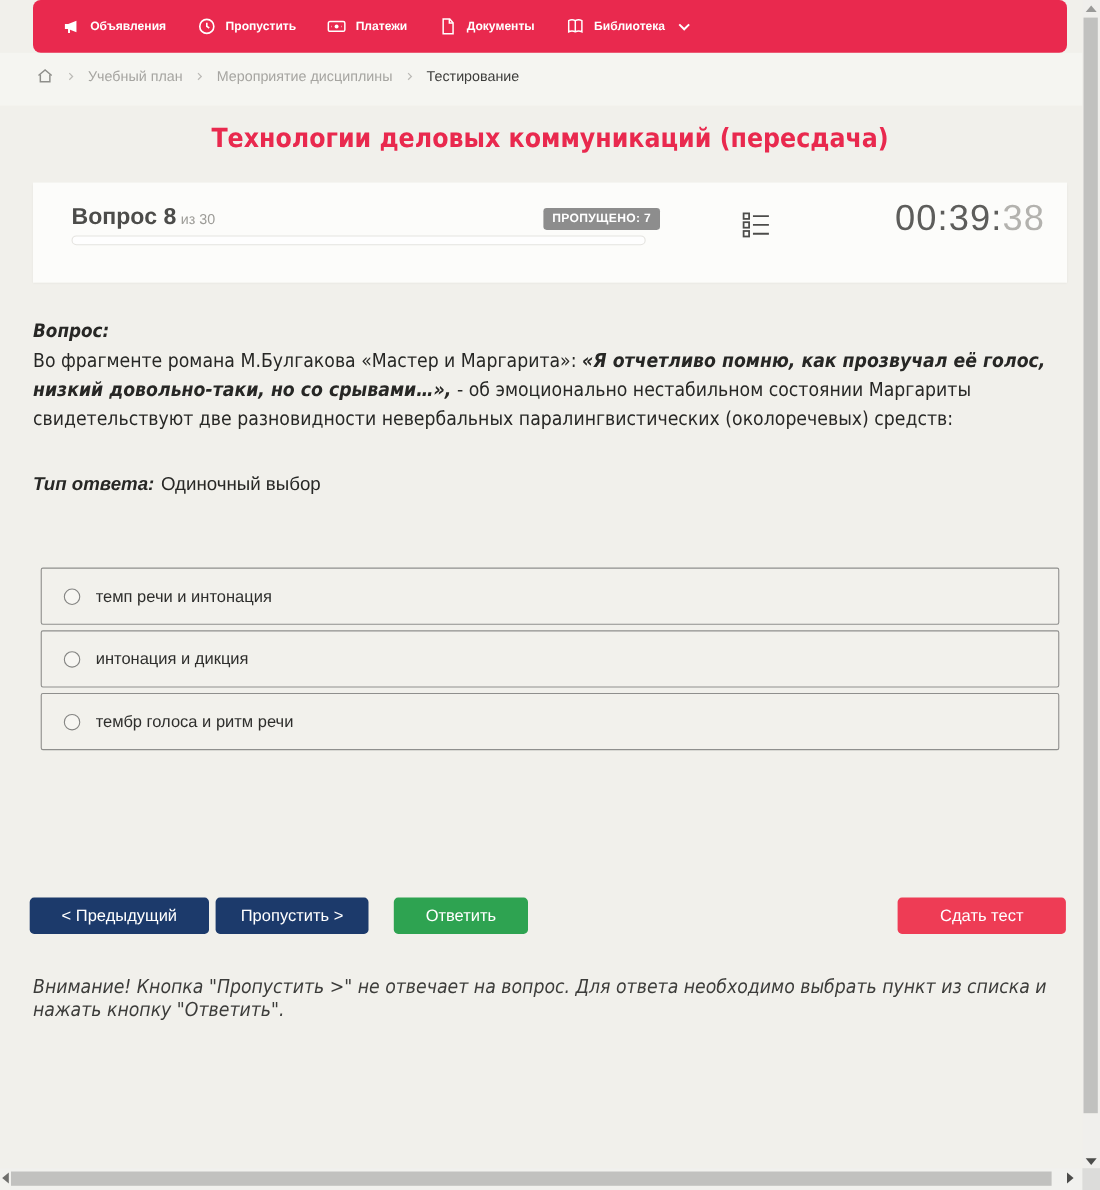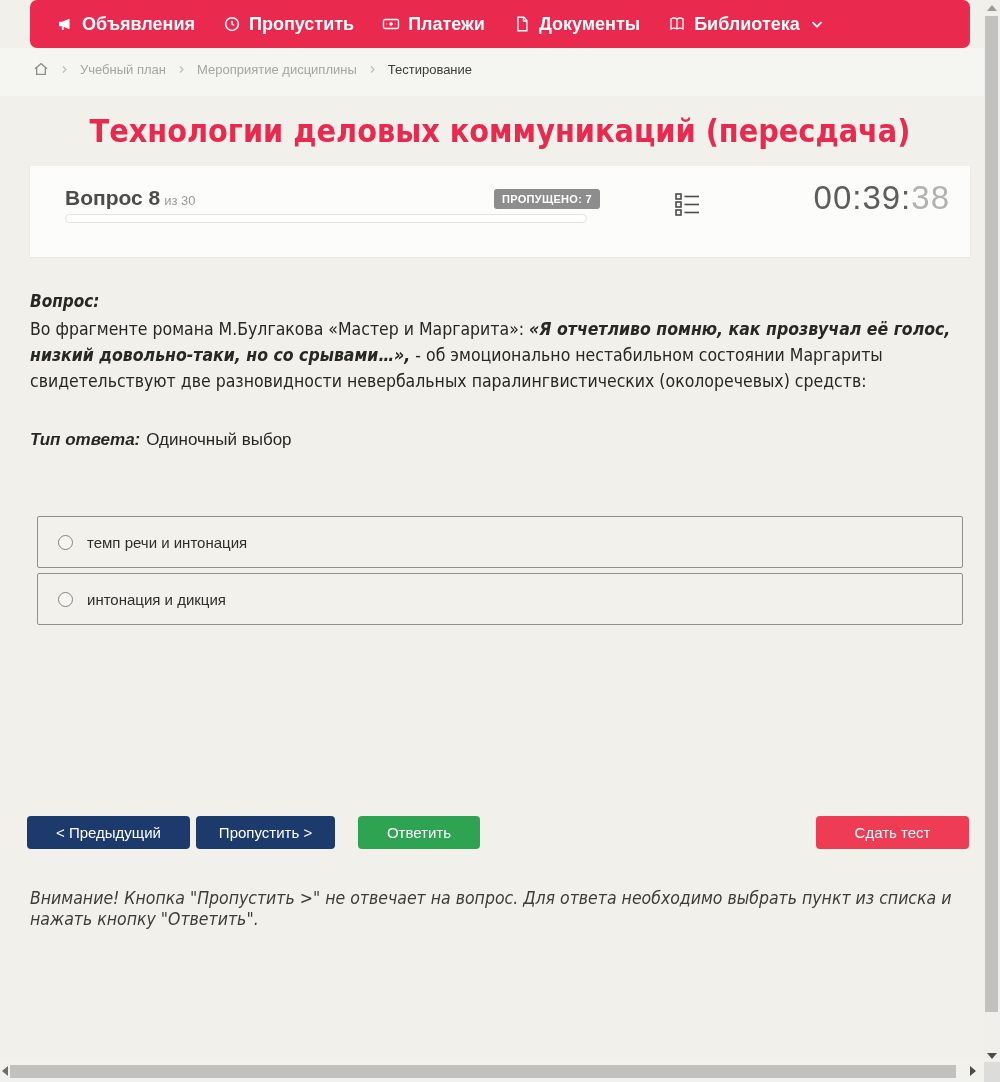--- a/index.html
+++ b/index.html
@@ -5,35 +5,35 @@
   * { box-sizing: border-box; margin: 0; padding: 0; }
   html,body { width:1000px; height:1082px; }
   body { font-family:"Liberation Sans", sans-serif; }
   .screen { position:relative; width:1000px; height:1082px; background:#f1f0eb; overflow:hidden; }
   .crumb-band { position:absolute; left:0; top:48px; width:984px; height:48px; background:#f5f5f1; }
 
   
   .topnav { position:absolute; left:30px; top:0; width:940px; height:48px; background:#e9294e;
             border-radius:7px; display:flex; align-items:flex-start; padding-left:12px; }
   .nav-item { height:48px; display:flex; align-items:center; gap:8px; padding:16px 14px;
-              color:#fff; font-size:18px; font-weight:bold; cursor:pointer; white-space:nowrap; }
+              color:#fff; font-size:11px; font-weight:bold; cursor:pointer; white-space:nowrap; }
   .nav-item.active { background:#1c3a6b; height:50px; border-radius:7px; }
   .nav-item svg { width:18px; height:18px; display:block; }
 
   
   .breadcrumb { position:absolute; left:33px; top:61px; display:flex; align-items:center; gap:11px;
                 font-size:13px; color:#a6a5a1; }
   .breadcrumb .sep svg { width:9px; height:9px; display:block; }
   .breadcrumb .crumb { cursor:pointer; }
   .breadcrumb .crumb.current { color:#3d3d3b; }
   .home-ic svg { width:16px; height:16px; display:block; }
 
   
   .page-title { position:absolute; left:0; top:112px; width:1000px; text-align:center;
-                color:#e9294e; font-size:32px; font-weight:bold;
+                color:#e9294e; font-size:24px; font-weight:bold;
                 font-stretch:condensed; font-family:"DejaVu Sans","Liberation Sans",sans-serif; }
 
   
   .qcard { position:absolute; left:30px; top:166px; width:940px; height:91px; background:#fcfcfa;
            box-shadow:0 1px 2px rgba(0,0,0,0.05); }
   .qnum { position:absolute; left:35px; top:20px; font-size:21px; color:#4c4c4a; }
   .qof  { font-size:13px; color:#9d9c98; font-weight:normal; margin-left:4px; }
   .skip-badge { position:absolute; left:464px; top:23px; background:#8d8d8d; color:#fff;
                 font-size:11px; font-weight:bold; padding:4px 8px; border-radius:3px; letter-spacing:0.3px; }
   .qprogress { position:absolute; left:35px; top:48px; width:522px; height:9px; background:#fefefe;
@@ -209,20 +209,24 @@
 
   <div class="options">
     <div class="option">
       <span class="radio"></span>
       <span class="option-label">темп речи и интонация</span>
     </div>
     <div class="option">
       <span class="radio"></span>
       <span class="option-label">интонация и дикция</span>
     </div>
+    <div class="option">
+      <span class="radio"></span>
+      <span class="option-label">тембр голоса и ритм речи</span>
+    </div>
   </div>
 
   <div class="actions">
     <button class="btn btn-prev">&lt; Предыдущий</button>
     <button class="btn btn-skip">Пропустить &gt;</button>
     <button class="btn btn-answer">Ответить</button>
     <button class="btn btn-submit">Сдать тест</button>
   </div>
 
   <p class="notice cond">Внимание! Кнопка "Пропустить &gt;" не отвечает на вопрос. Для ответа необходимо выбрать пункт из списка и нажать кнопку "Ответить".</p>

